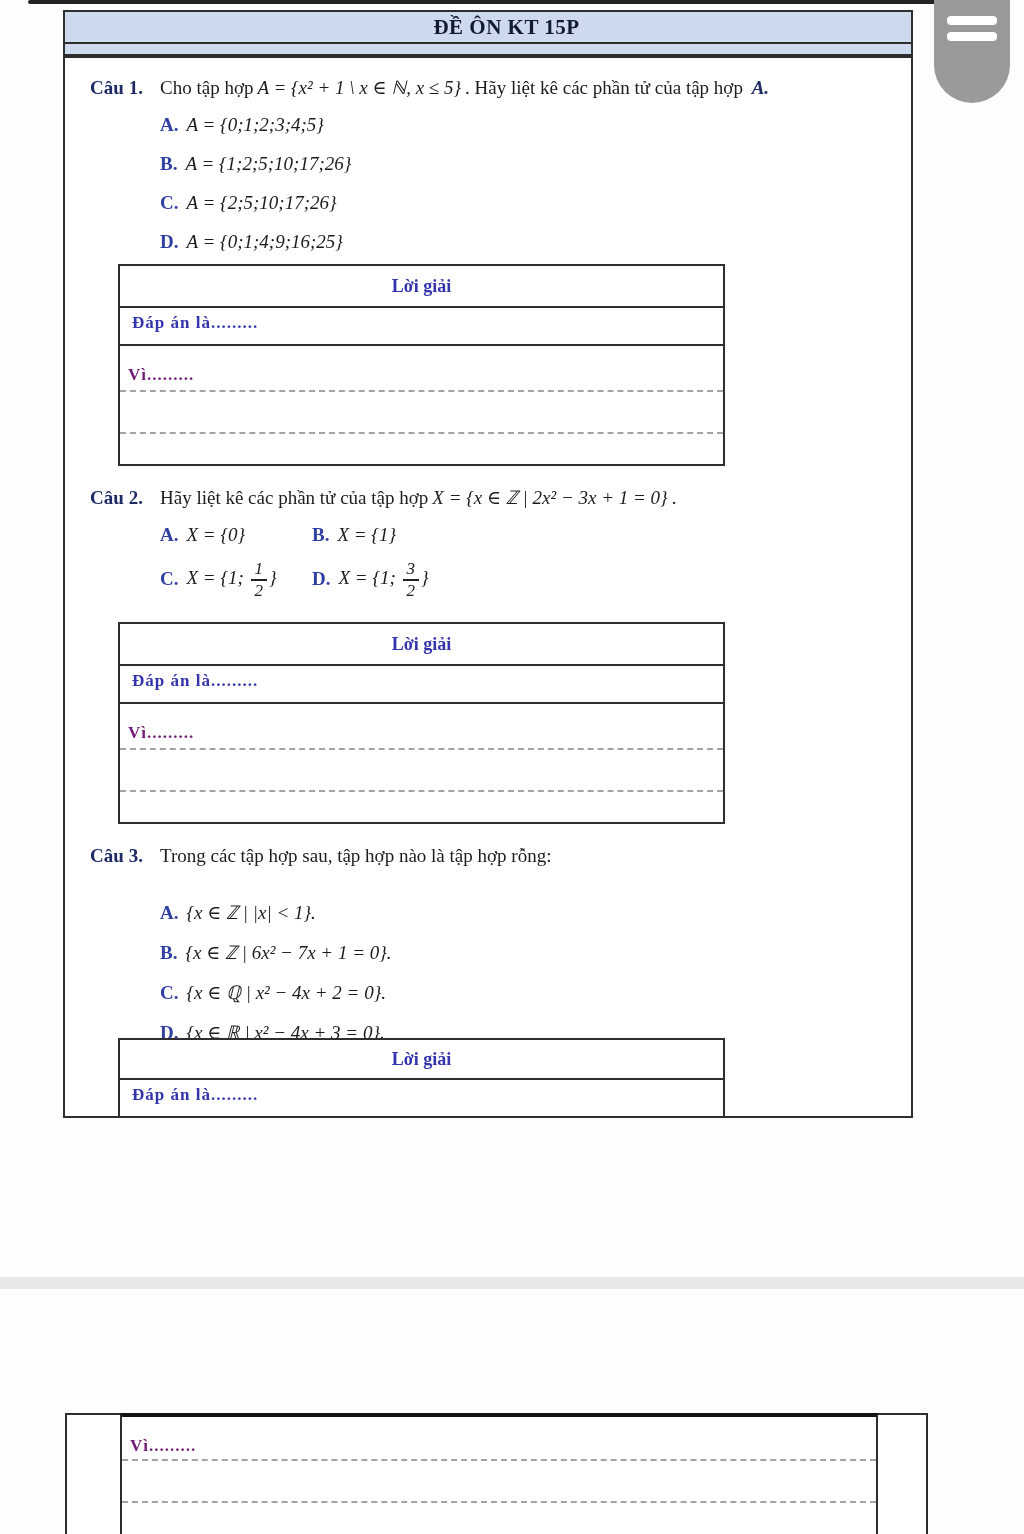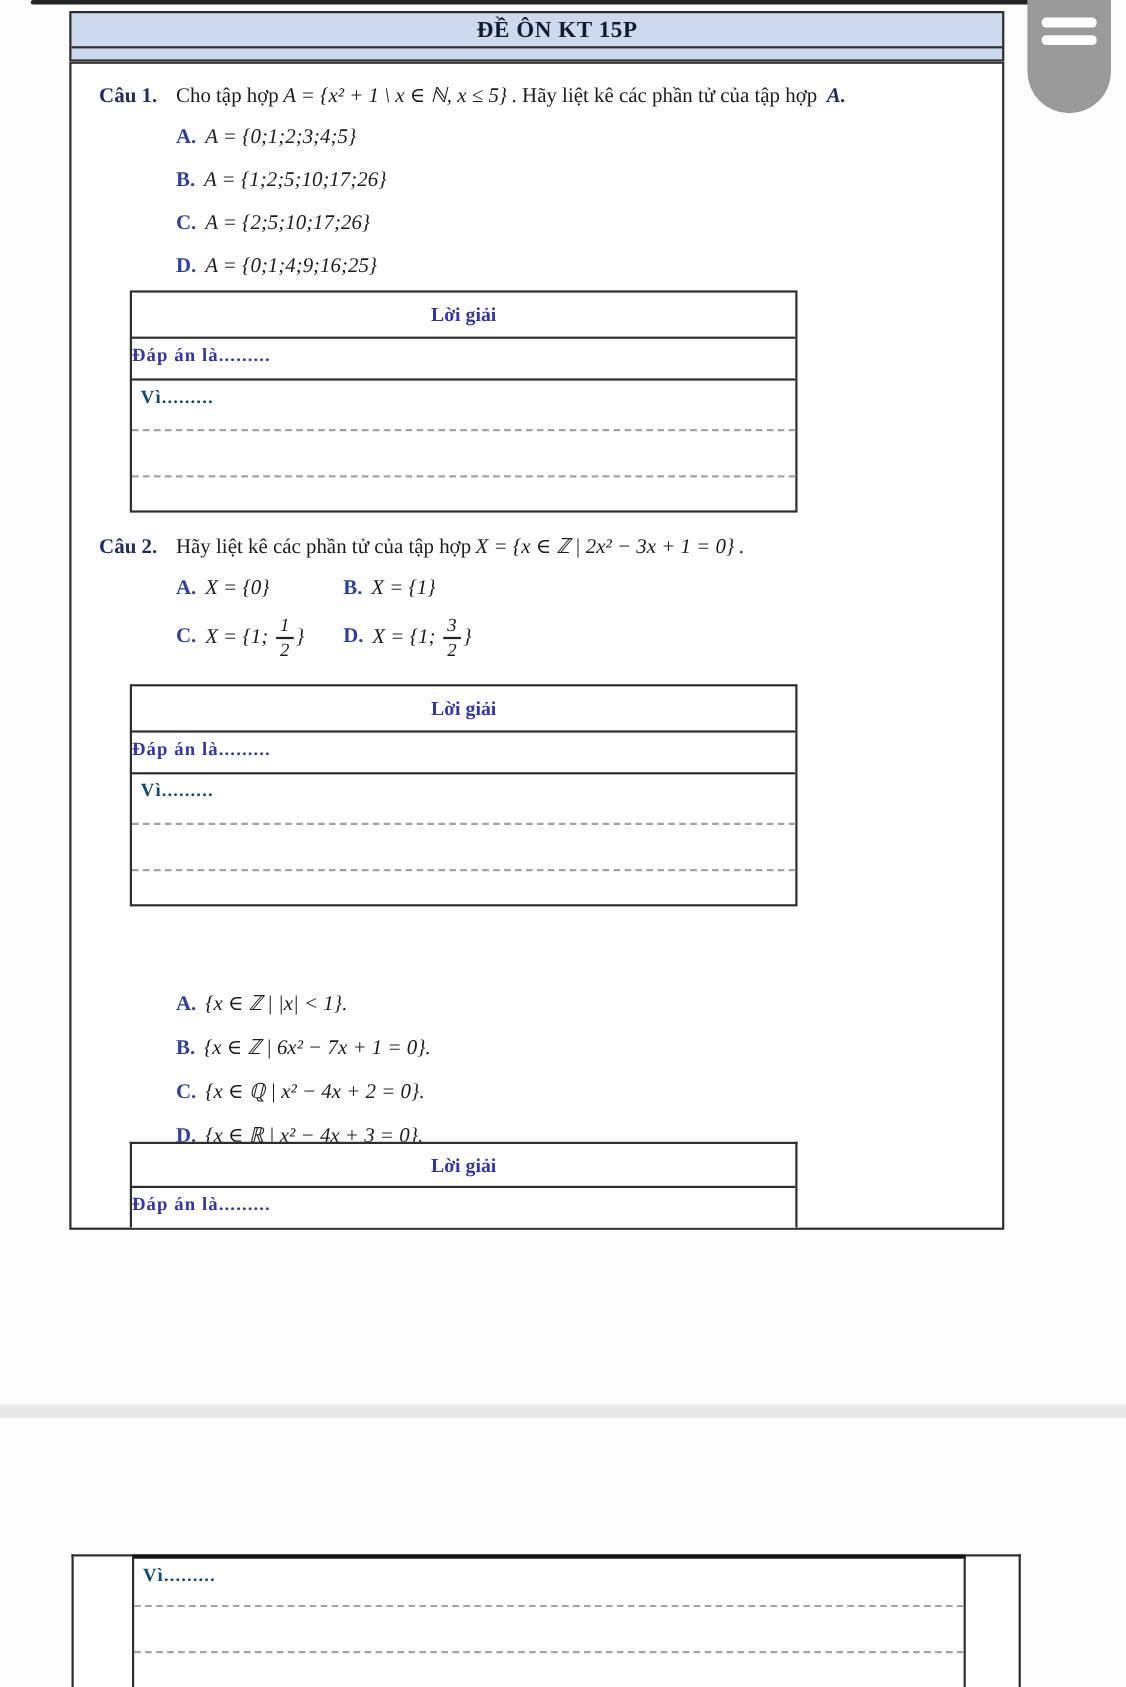--- a/index.html
+++ b/index.html
@@ -50,24 +50,24 @@
   .fnum { display:block; border-bottom:2px solid #222; padding:0 4px 1px; }
   .fden { display:block; padding-top:1px; }
 
   .q3opts .opt { margin-bottom:9px; min-height:31px; }
 
   
   .sol { position:absolute; left:53px; width:607px; background:#ffffff;
          border:2px solid #2e2e2e; box-sizing:border-box; }
   .sol-header { height:40px; border-bottom:2px solid #2e2e2e; display:flex; align-items:center; justify-content:center;
                 font-weight:bold; font-size:18px; color:#3434ad; }
-  .sol-answer { height:38px; border-bottom:2px solid #2e2e2e; padding:5px 0 0; box-sizing:border-box;
+  .sol-answer { height:38px; border-bottom:2px solid #2e2e2e; padding:5px 12px 0; box-sizing:border-box;
                 font-weight:bold; font-size:17px; color:#3434ad; letter-spacing:1px; }
-  .sol-reason { height:44px; padding:5px 8px 0; box-sizing:border-box;
-                font-weight:bold; font-size:17px; color:#0c4a6e; letter-spacing:1px; }
+  .sol-reason { height:44px; padding:19px 8px 0; box-sizing:border-box;
+                font-weight:bold; font-size:17px; color:#701a75; letter-spacing:1px; }
   .sol-line { height:40px; border-top:2px dashed #a3a3a3; }
   .sol1 { top:206px; height:202px; }
   .sol2 { top:564px; height:202px; }
   .sol3 { bottom:0; border-bottom:none; }
   .sol3 .sol-header { height:38px; }
   .sol3 .sol-answer { height:36px; border-bottom:none; }
 
   
   .sol-p2 { top:-2px; width:758px; height:125px; border-top:4px solid #151515; border-bottom:none; }
   .sol-p2 .sol-reason { height:42px; }
@@ -166,20 +166,26 @@
       <div class="sol-answer">
         <span>Đáp án là.........</span>
       </div>
       <div class="sol-reason">
         <span>Vì.........</span>
       </div>
       <div class="sol-line"></div>
       <div class="sol-line"></div>
     </div>
 
+    <div class="q-row" style="top:786px">
+      <span class="q-label">Câu 3.</span>
+      <span class="q-text">
+        <span>Trong các tập hợp sau, tập hợp nào là tập hợp rỗng:</span>
+      </span>
+    </div>
     <div class="opts q3opts" style="top:844px">
       <div class="opt">
         <span class="opt-letter">A.</span><span class="math">{x ∈ ℤ | |x| &lt; 1}.</span>
       </div>
       <div class="opt">
         <span class="opt-letter">B.</span><span class="math">{x ∈ ℤ | 6x² − 7x + 1 = 0}.</span>
       </div>
       <div class="opt">
         <span class="opt-letter">C.</span><span class="math">{x ∈ ℚ | x² − 4x + 2 = 0}.</span>
       </div>

